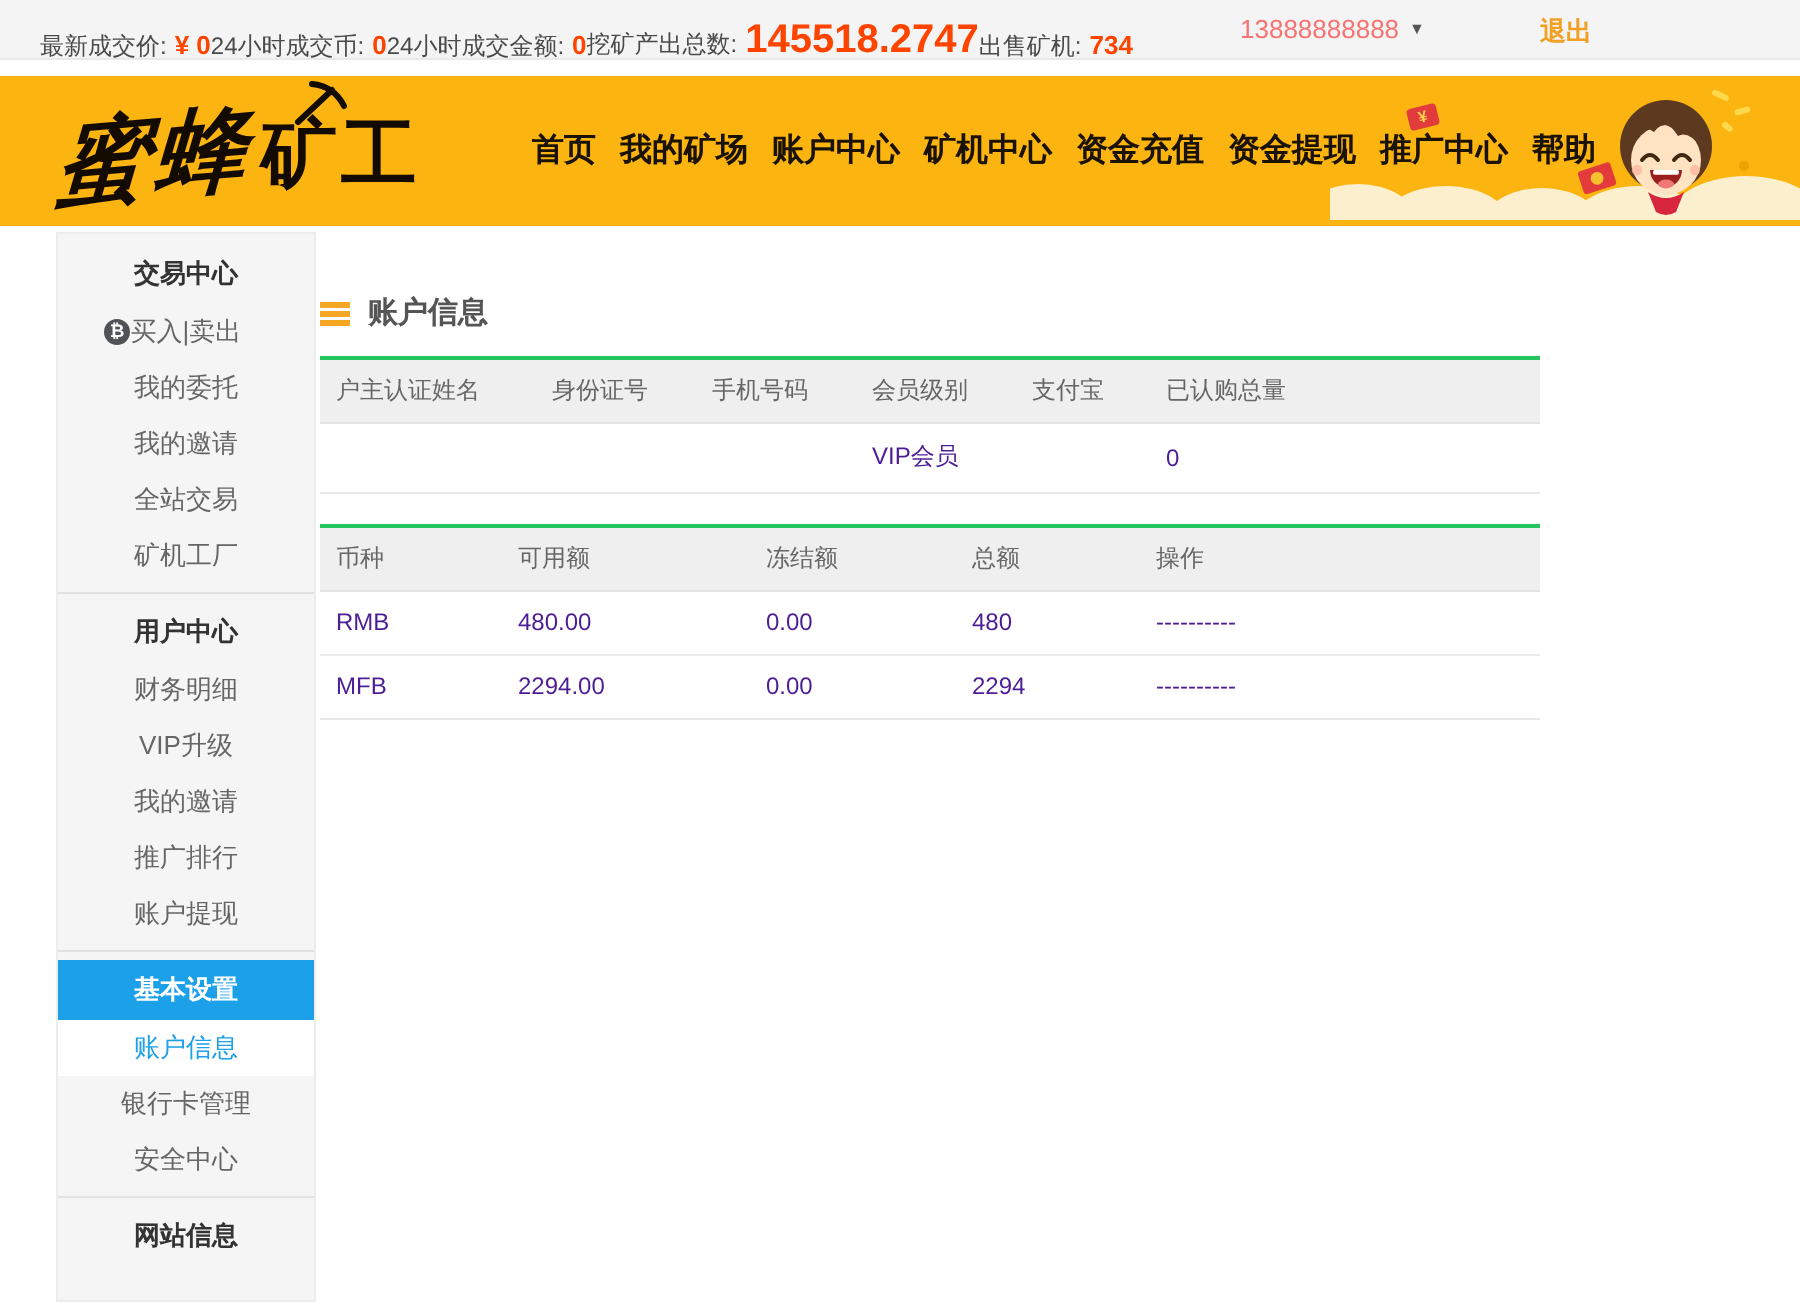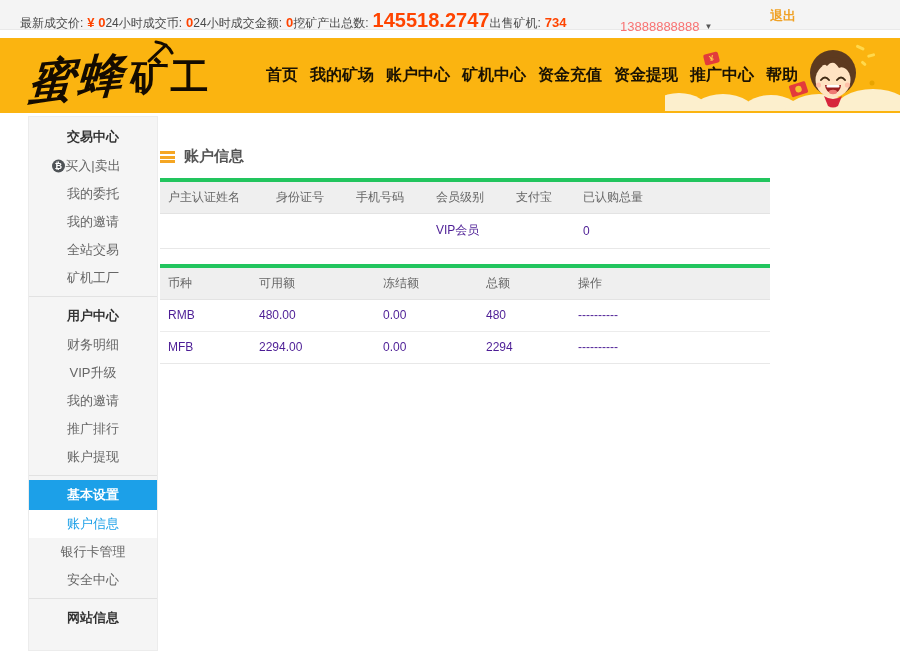--- a/index.html
+++ b/index.html
@@ -5,21 +5,21 @@
   * { margin:0; padding:0; box-sizing:border-box; }
   html,body { width:900px; height:651px; background:#fff; font-family:"Liberation Sans","DejaVu Sans",sans-serif; overflow:hidden; position:relative; }
 
   
   .topbar { height:30px; background:#f4f4f4; border-bottom:1px solid #e9e9e9; position:relative;
             display:flex; align-items:center; padding-left:20px; }
   .stats { display:flex; align-items:flex-end; }
   .stat { font-size:12px; color:#4a4a4a; display:flex; align-items:baseline; gap:4px; white-space:nowrap; }
   .stat .val { color:#ff4400; font-weight:bold; font-size:13px; }
   .stat.big .val { font-size:20px;margin-top:11px; }
-  .phone { position:absolute; left:620px; top:19px; font-size:13px; color:#f87272; cursor:pointer; display:flex; align-items:center; gap:5px; }
+  .phone { position:absolute; left:620px; top:7px; font-size:13px; color:#f87272; cursor:pointer; display:flex; align-items:center; gap:5px; }
   .phone .caret { color:#555; font-size:8px; }
   .logout { position:absolute; left:770px; top:7px; font-size:13px; color:#f0a125; cursor:pointer;font-weight:bold; }
 
   .navgap { height:8px; background:#fff; }
 
   
   .navbar { height:75px; background:#fbb410; position:relative; overflow:hidden; }
   .logo { position:absolute; left:28px; top:10px; color:#140b00; cursor:pointer; z-index:3; }
   .logo-script { font-size:46px; font-weight:bold; font-style:italic; display:inline-block;
                  transform:rotate(-5deg) skewX(-8deg); letter-spacing:3px; }
@@ -46,21 +46,21 @@
             background:#4f5357; color:#fff; border-radius:50%; font-size:9px; line-height:13px;
             text-align:center; font-weight:bold; }
   .side-divider { border-top:1px solid #e2e2e2; margin:4px 0; }
 
   .content { position:absolute; left:160px; top:0; width:610px; }
   .content-title { display:flex; align-items:center; gap:9px; margin:34px 0 12px; font-size:15px;
                    color:#555; font-weight:bold; }
   .bars-icon { width:15px; height:12px; background:linear-gradient(to bottom,
                #f5a623 0 3px, transparent 3px 4.5px, #f5a623 4.5px 7.5px,
                transparent 7.5px 9px, #f5a623 9px 12px); }
-  table.tbl { width:100%; border-collapse:collapse; border-top:4px solid #22c55e;
+  table.tbl { width:100%; border-collapse:collapse; border-top:2px solid #22c55e;
               border-bottom:1px solid #e8e8e8; font-size:12px; margin-bottom:15px; }
   .tbl th { background:#efefef; color:#666; font-weight:normal; text-align:left;
             padding:7px 8px; border-bottom:1px solid #e3e3e3; }
   .tbl td { padding:8px 8px 9px; color:#4c1d95; text-align:left; }
   .tbl tbody tr + tr td { border-top:1px solid #ececec; }
 </style>
 </head>
 <body>
 
 <div class="topbar">

